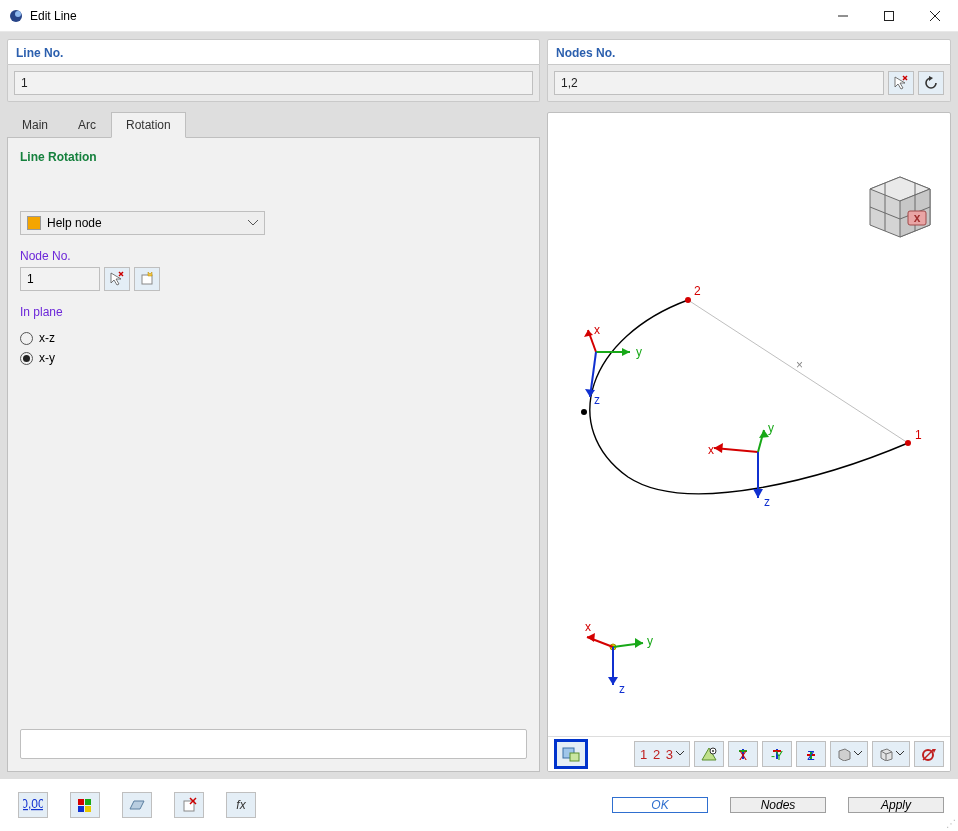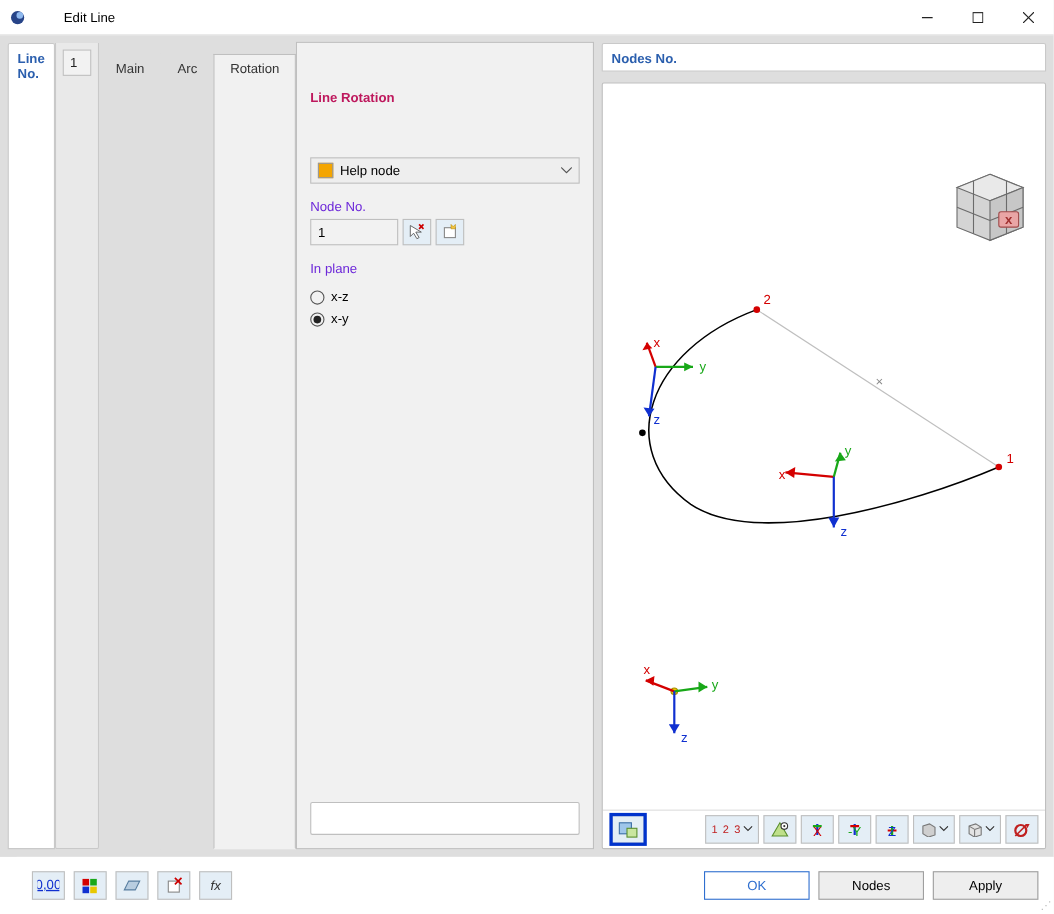--- a/index.html
+++ b/index.html
@@ -1,53 +1,53 @@
 <!DOCTYPE html>
 <html><head>
 <meta charset="utf-8">
 <style>
   * { box-sizing: border-box; font-family: "Segoe UI", Tahoma, sans-serif; font-size: 12px; }
   body { margin: 0; background: #fff; width: 958px; height: 831px; overflow: hidden; position: relative; }
   .titlebar { height: 32px; display: flex; align-items: center; padding: 0 0 0 8px; border-bottom: 1px solid #e8e8e8; }
   .titlebar .app-icon { width: 16px; height: 16px; margin-right: 6px; }
-  .titlebar .title { flex: 0 0 auto; margin-left: 28px; }
+  .titlebar .title { flex: 0 0 auto; }
   .titlebar .spacer { flex: 1; }
   .win-btn { width: 46px; height: 30px; display: flex; align-items: center; justify-content: center; }
   .content { position: absolute; top: 32px; left: 0; right: 0; bottom: 52px; background: #dedede; padding: 7px; display: flex; gap: 7px; }
-  .left-col { width: 533px; display: flex; flex-direction: row; gap: 0; }
+  .left-col { width: 533px; display: flex; flex-direction: column; gap: 0; }
   .right-col { flex: 1; display: flex; flex-direction: column; gap: 0; }
   .group-hdr { background: #fff; border: 1px solid #c9c9c9; border-radius: 2px 2px 0 0; padding: 6px 8px 4px 8px; color: #2b5fae; font-weight: 600; }
   .group-body { background: #e9e9e9; border: 1px solid #c9c9c9; border-top: 0; border-radius: 0 0 2px 2px; padding: 6px; }
   .txt-input { width: 100%; height: 24px; border: 1px solid #bfbfbf; background: #f2f2f2; padding: 2px 6px; color: #222; }
   .nodes-row { display: flex; gap: 4px; align-items: stretch; }
   .nodes-row .txt-input { flex: 1; }
   .icon-btn { width: 26px; height: 24px; border: 1px solid #bfbfbf; background: #e4eef6; display: flex; align-items: center; justify-content: center; cursor: pointer; }
   .tabs { display: flex; margin-top: 10px; }
   .tab { padding: 5px 14px; border: 1px solid transparent; cursor: pointer; background: #dedede; color: #333; }
   .tab.active { background: #f1f1f1; border: 1px solid #bfbfbf; border-bottom: 1px solid #f1f1f1; position: relative; z-index: 2; }
   .tab-panel { background: #f1f1f1; border: 1px solid #bfbfbf; margin-top: -1px; padding: 12px; flex: 1; display: flex; flex-direction: column; }
-  .section-title { color: #be185d; font-weight: 600; margin-bottom: 8px; margin-top: 31px; }
+  .section-title { color: #15803d; font-weight: 600; margin-bottom: 8px; }
   .dropdown { display: flex; align-items: center; width: 245px; height: 24px; border: 1px solid #bfbfbf; background: #eee; padding: 0 6px; cursor: pointer; position: relative; margin-top: 39px; }
   .dropdown .swatch { width: 14px; height: 14px; background: #f4a500; margin-right: 6px; border: 1px solid #999; }
   .dropdown .chev { position: absolute; right: 6px; }
   .field-label { margin: 14px 0 4px 0; color: #6d28d9; }
   .small-row { display: flex; gap: 4px; align-items: center; }
   .small-input { width: 80px; height: 24px; border: 1px solid #bfbfbf; background: #f2f2f2; padding: 2px 6px; }
   .radio-group { margin-top: 10px; }
   .radio-opt { display: flex; align-items: center; gap: 6px; margin: 6px 0; }
   .radio { width: 13px; height: 13px; border-radius: 50%; border: 1px solid #555; display: inline-flex; align-items: center; justify-content: center; }
   .radio.checked::after { content:''; width:7px; height:7px; border-radius:50%; background:#222; }
   .status-strip { margin-top: auto; height: 30px; background:#fff; border:1px solid #bfbfbf; border-radius:2px; }
   .preview { background:#fff; border:1px solid #bfbfbf; border-radius:2px; flex:1; position:relative; margin-top:10px; overflow:hidden; }
   .preview-toolbar { display:flex; gap:4px; padding:4px 6px; border-top:1px solid #ddd; justify-content:flex-end; position:relative;}
   .tbtn { height:26px; min-width:30px; border:1px solid #bfbfbf; background:#e4eef6; display:flex; align-items:center; justify-content:center; padding:0 5px; cursor:pointer; gap:2px;}
   .tbtn.highlight { outline:3px solid #0033cc; outline-offset:-1px; }
-  .footer { position:absolute; left:15px; right:0; bottom:0; height:52px; background:#fff; display:flex; align-items:center; padding:0 14px; gap:8px;}
+  .footer { position:absolute; left:4px; right:0; bottom:0; height:52px; background:#fff; display:flex; align-items:center; padding:0 14px; gap:22px;}
   .footer .spacer { flex:1; }
-  .btn { min-width:96px; height:26px; border:1px solid #9f9f9f; background:#eee; cursor:pointer; display:flex; align-items:center; justify-content:center;}
+  .btn { min-width:96px; height:16px; border:1px solid #9f9f9f; background:#eee; cursor:pointer; display:flex; align-items:center; justify-content:center;font-style:italic;}
   .btn.primary { border:1px solid #2f6fcf; background:#fff; color:#2f6fcf; }
   .grip { position:absolute; right:2px; bottom:2px; color:#bbb; font-size:10px;}
   svg { display:block; }
   .mini-tbtn { width:30px; height:26px; border:1px solid #bfbfbf; background:#e4eef6; display:flex; align-items:center; justify-content:center; cursor:pointer;}
 </style>
 </head>
 <body>
 
 <div class="titlebar">
   <span class="app-icon">
@@ -132,20 +132,38 @@
           <span>x-y</span>
         </div>
       </div>
 
       <div class="status-strip"></div>
     </div>
   </div>
 
   <div class="right-col">
     <div class="group-hdr">Nodes No.</div>
+    <div class="group-body">
+      <div class="nodes-row">
+        <input class="txt-input" type="text" value="1,2" style="">
+        <div class="icon-btn">
+          <svg width="16" height="16">
+              <path d="M2 2 L2 12 L5 9 L8 14 L10 13 L7 8 L12 8 Z" fill="#fff" stroke="#555" stroke-width="0.8"></path>
+              <line x1="10" y1="1" x2="14" y2="5" stroke="#c00" stroke-width="1.5"></line>
+              <line x1="14" y1="1" x2="10" y2="5" stroke="#c00" stroke-width="1.5"></line>
+            </svg>
+        </div>
+        <div class="icon-btn">
+          <svg width="16" height="14">
+              <path d="M13 7 A5 5 0 1 1 8 2" fill="none" stroke="#333" stroke-width="1.6"></path>
+              <path d="M6 0 L10 2 L6 5 Z" fill="#333"></path>
+            </svg>
+        </div>
+      </div>
+    </div>
 
     <div class="preview">
 
       <svg width="100%" height="100%" viewBox="0 0 402 570">
 
         <g transform="translate(322,20)">
           <path d="M30 0 L60 12 L60 48 L30 60 L0 48 L0 12 Z" fill="#d4d4d4" stroke="#6b6b6b"></path>
           <path d="M30 0 L60 12 L30 24 L0 12 Z" fill="#e9e9e9" stroke="#6b6b6b"></path>
           <path d="M30 24 L60 12 L60 48 L30 60 Z" fill="#c7c7c7" stroke="#6b6b6b"></path>
           <line x1="15" y1="6" x2="15" y2="54" stroke="#6b6b6b"></line>
@@ -209,21 +227,21 @@
       </svg>
 
       <div class="preview-toolbar" style="position:absolute;left:0;right:0;bottom:0;background:#fff;">
         <div class="tbtn highlight" style="margin-right:auto;margin-left:2px">
           <svg width="18" height="16">
               <rect x="1" y="2" width="11" height="10" fill="#9fc6ea" stroke="#3a6ea5"></rect>
               <rect x="8" y="7" width="9" height="8" fill="#c9e6a0" stroke="#5a8f2e"></rect>
             </svg>
         </div>
         <div class="tbtn">
-          <span style="color:#c02020;font-size:10px;letter-spacing:1px">1 2 3</span>
+          <span style="color:#c02020;font-size:13px;letter-spacing:1px">1 2 3</span>
           <svg width="8" height="6">
               <path d="M0 0 L4 4 L8 0" fill="none" stroke="#333"></path>
             </svg>
         </div>
         <div class="tbtn">
           <svg width="18" height="16">
               <path d="M2 14 L16 14 L9 2 Z" fill="#bfe08a" stroke="#5a8f2e"></path>
               <circle cx="13" cy="5" r="3" fill="#fff" stroke="#333"></circle>
               <circle cx="13" cy="5" r="1" fill="#333"></circle>
             </svg>

